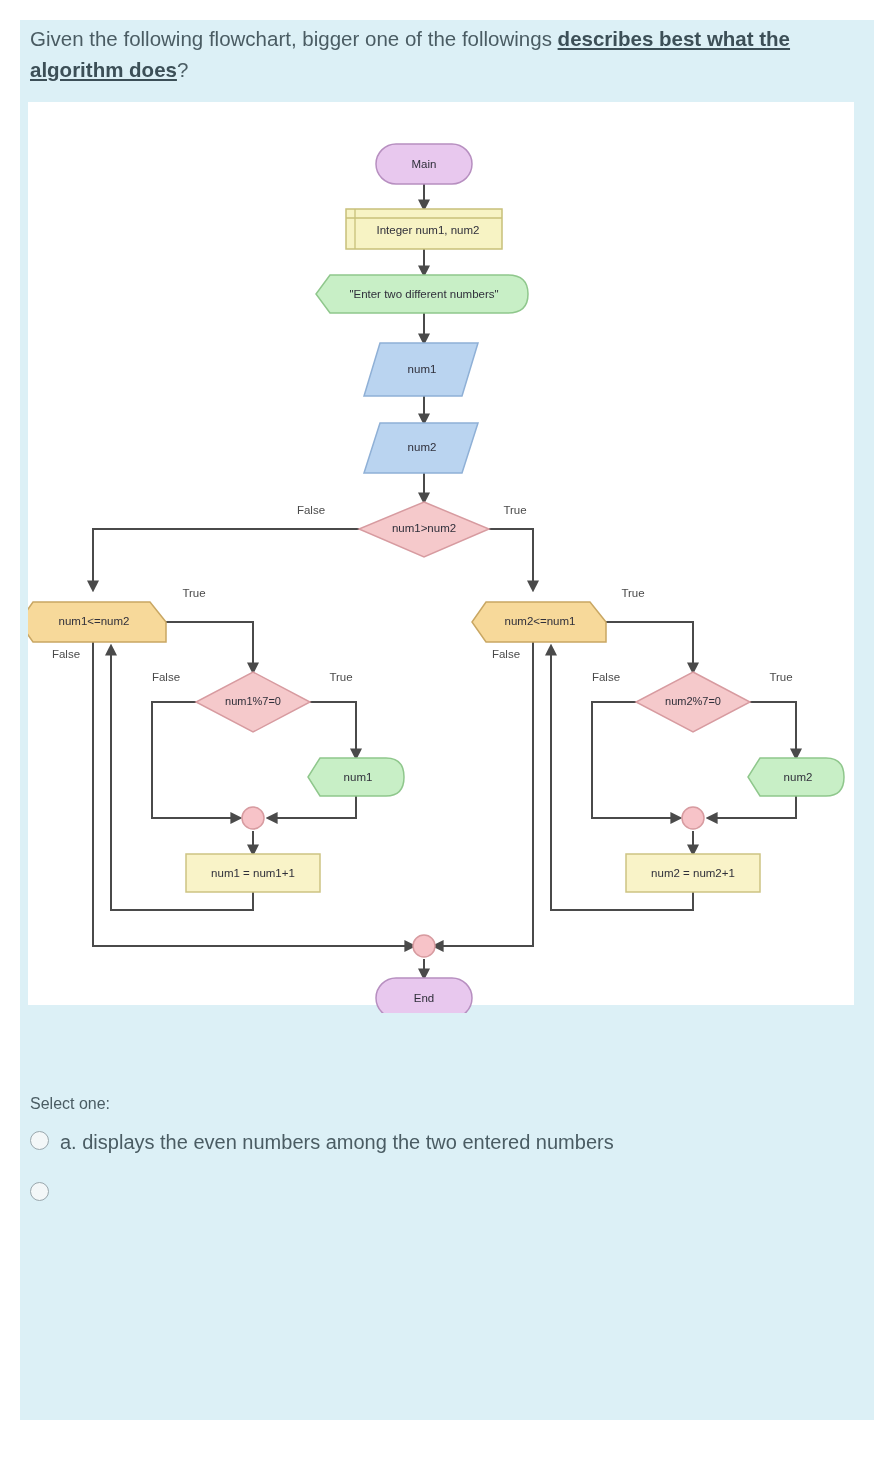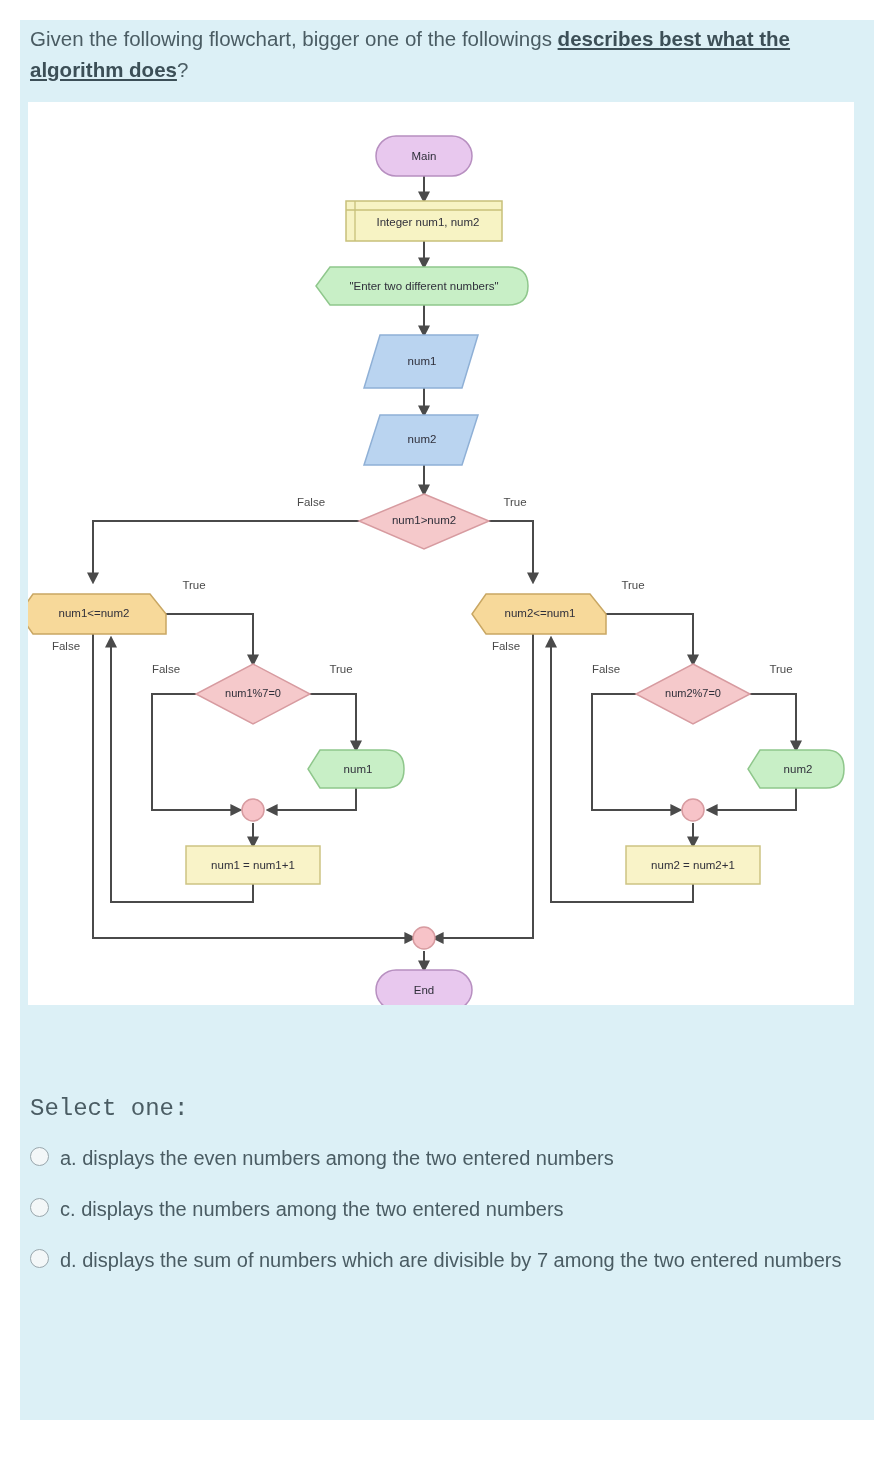--- a/index.html
+++ b/index.html
@@ -2,28 +2,28 @@
 <html><head>
 <meta charset="utf-8">
 <style>
   html,body{margin:0;padding:0;background:#ffffff;}
   body{font-family:"Liberation Sans",sans-serif;}
   #page{position:relative;width:874px;height:1475px;background:#ffffff;overflow:hidden;}
   #card{position:absolute;left:20px;top:20px;width:854px;height:1400px;background:#dcf0f6;}
   #question{position:absolute;left:30px;top:23px;width:810px;font-size:20.5px;line-height:31px;color:#4a5c63;}
   #question .bold-underline{font-weight:bold;text-decoration:underline;color:#3c4f57;}
   #chart-panel{position:absolute;left:28px;top:102px;width:826px;height:903px;background:#ffffff;}
-  #chart-inner{position:absolute;left:0;top:0;width:712px;height:903px;}
+  #chart-inner{position:absolute;left:0;top:8px;width:712px;height:903px;}
   svg{display:block;}
   .node-text{font-family:"Liberation Sans",sans-serif;font-size:11.5px;fill:#2f2f3a;text-anchor:middle;dominant-baseline:middle;}
   .node-text.small{font-size:11px;}
   .edge-label{font-family:"Liberation Sans",sans-serif;font-size:11.5px;fill:#4a4a4a;text-anchor:middle;dominant-baseline:middle;}
   .ln{stroke:#4a4a4a;stroke-width:2;fill:none;}
-  #select-label{position:absolute;left:30px;top:1095px;font-size:24px;color:#4a5c63;font-family:Liberation Mono, monospace;}
-  #options{position:absolute;left:30px;top:1128px;width:820px;margin-top:16px;}
+  #select-label{position:absolute;left:30px;top:1095px;font-size:16px;color:#4a5c63;}
+  #options{position:absolute;left:30px;top:1128px;width:820px;}
   .opt{display:flex;align-items:flex-start;margin-bottom:22px;}
   .radio{flex:0 0 auto;width:19px;height:19px;border-radius:50%;border:1.6px solid #9aa7ad;background:#f3f7f8;margin-top:3px;margin-right:11px;box-sizing:border-box;}
   .opt-text{font-size:20px;line-height:29px;color:#4a5c63;}
 </style>
 </head>
 <body>
 
 <div id="page">
   <div id="card"></div>
 
@@ -182,20 +182,15 @@
 
   <div id="select-label">Select one:</div>
 
   <div id="options">
     <div class="opt">
       <div class="radio"></div>
       <div class="opt-text"><span>a.</span> <span>displays the even numbers among the two entered numbers</span></div>
     </div>
     <div class="opt">
       <div class="radio"></div>
-      <div class="opt-text"><span>c.</span> <span>displays the numbers among the two entered numbers</span></div>
-    </div>
-    <div class="opt">
-      <div class="radio"></div>
-      <div class="opt-text"><span>d.</span> <span>displays the sum of numbers which are divisible by 7 among the two entered numbers</span></div>
     </div>
   </div>
 </div>
 
 </body></html>

